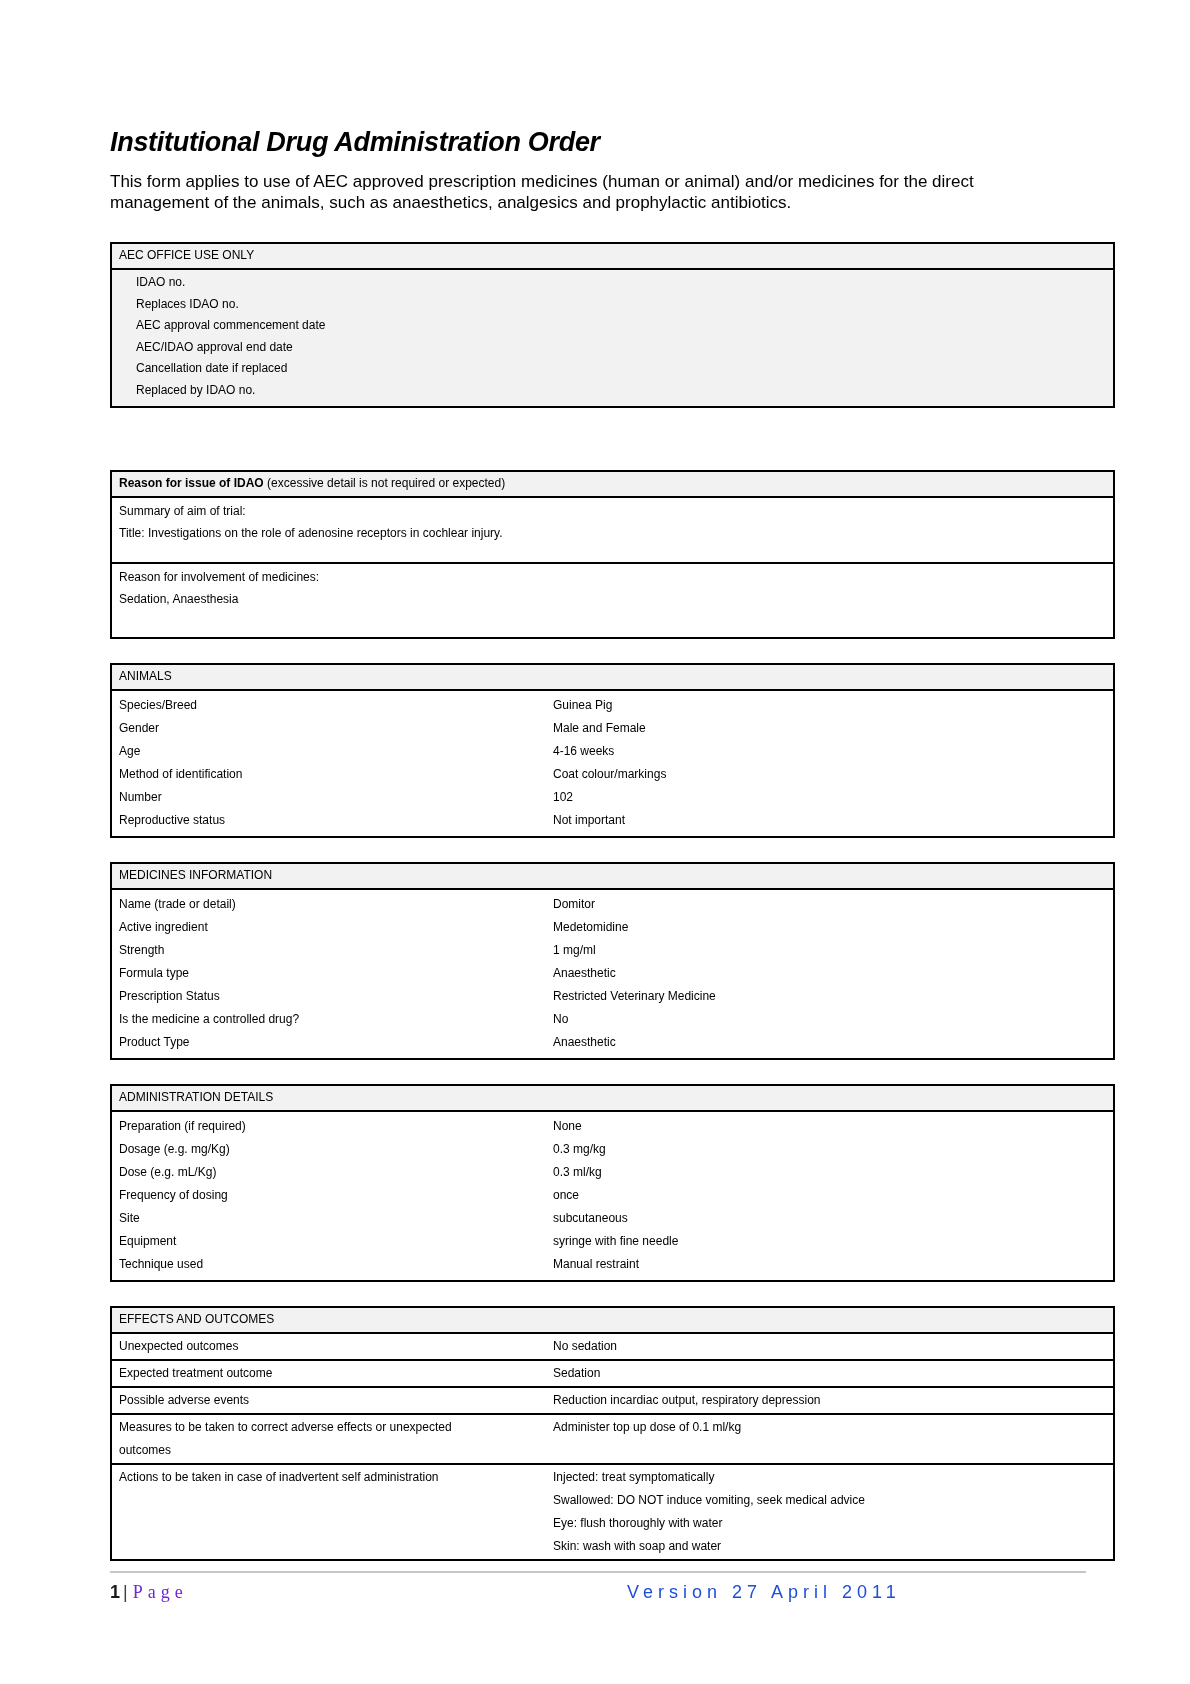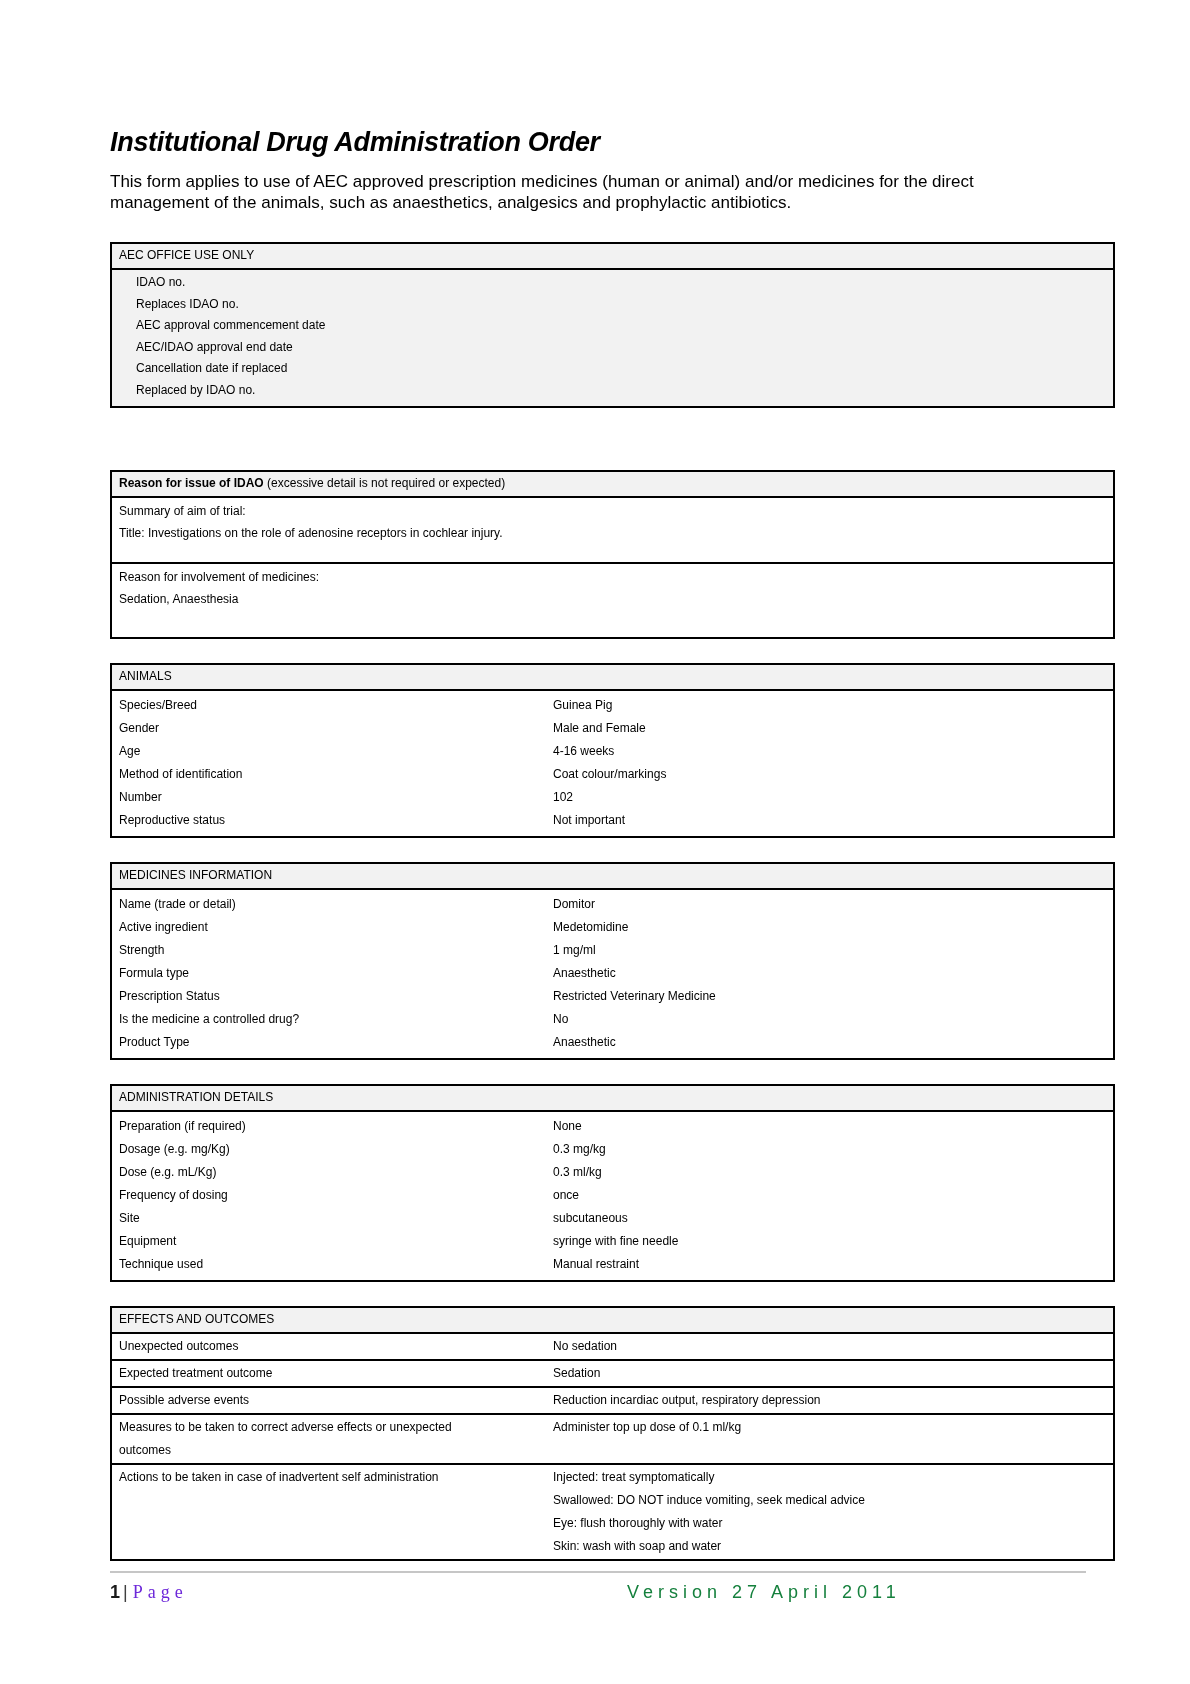--- a/index.html
+++ b/index.html
@@ -81,21 +81,21 @@
   }
   .footer-rule { height: 2px; background: #c6c6c6; }
   .footer-row { position: relative; margin-top: 9px; height: 24px; }
   .page-number { font-weight: bold; color: #1a1a1a; }
   .page-sep { color: #404040; margin: 0 5px 0 3px; }
   .page-label { color: #6d28d9; letter-spacing: 5px; font-family: Liberation Serif, serif; }
   .version-label {
     position: absolute;
     left: 517px;
     top: 0;
-    color: #15803d;
+    color: #1d4ed8;
     letter-spacing: 5px;
     white-space: nowrap;
   }
 </style>
 </head>
 <body>
 
 <div class="page">
 
   <h1 class="doc-title">Institutional Drug Administration Order</h1>

